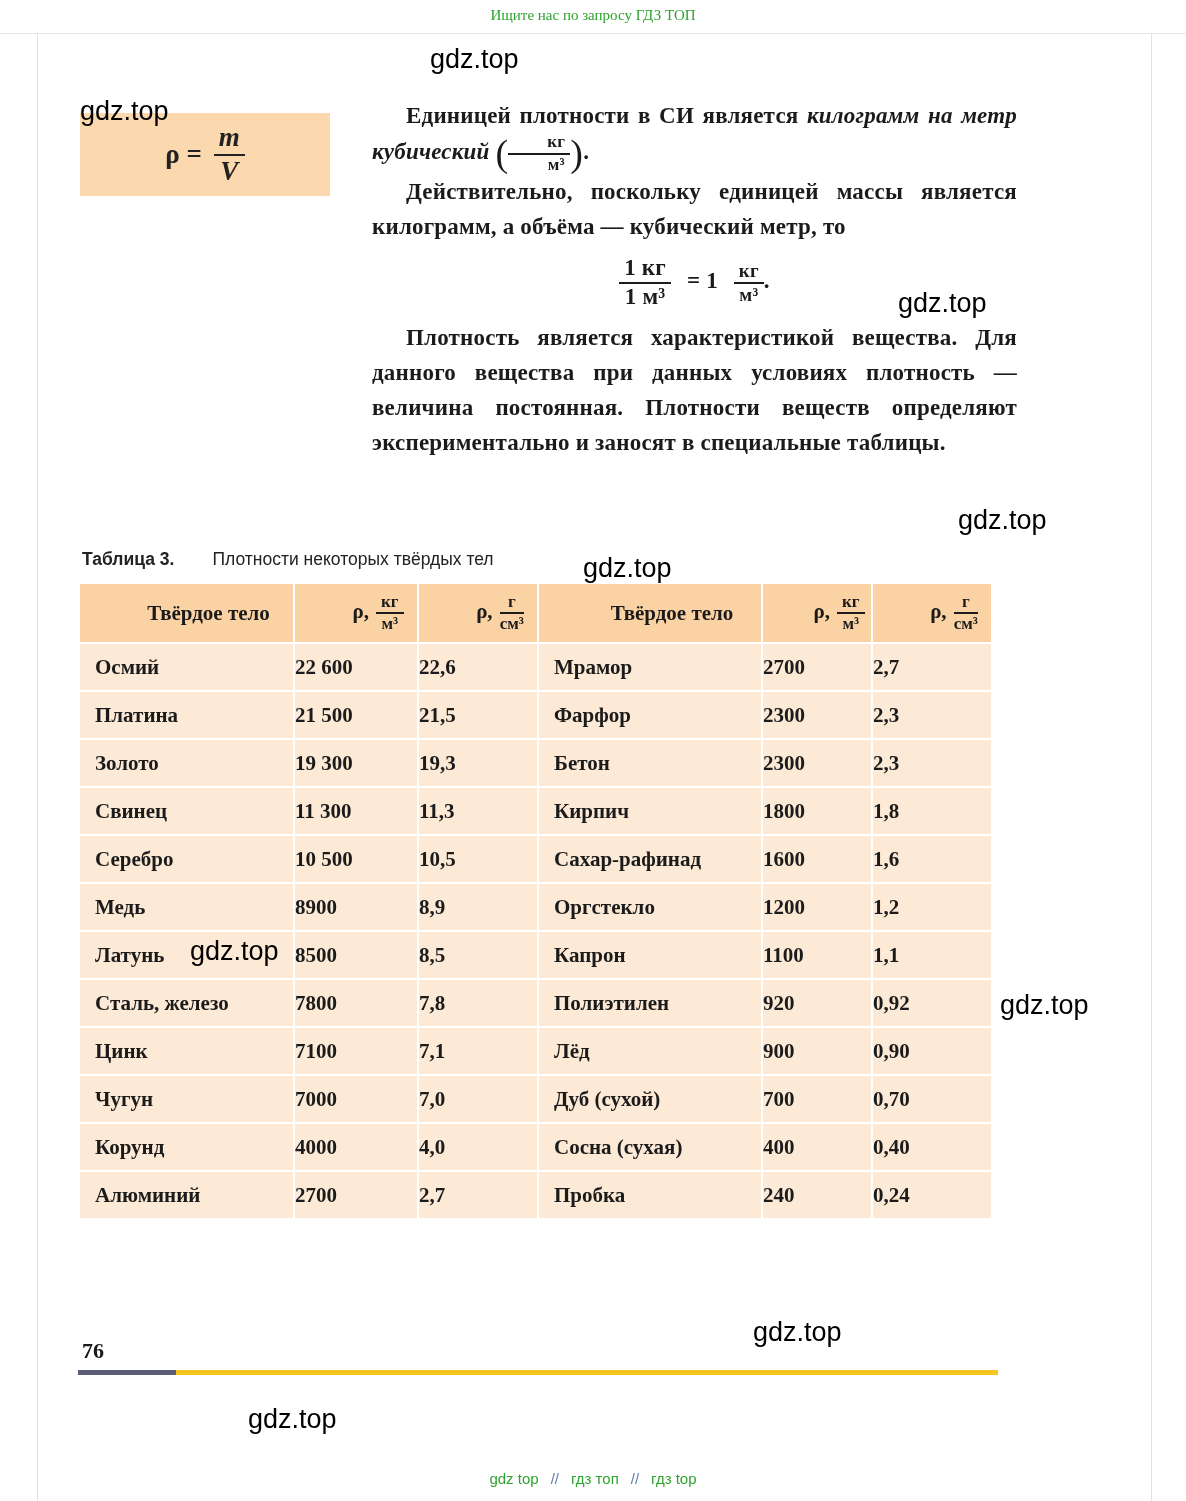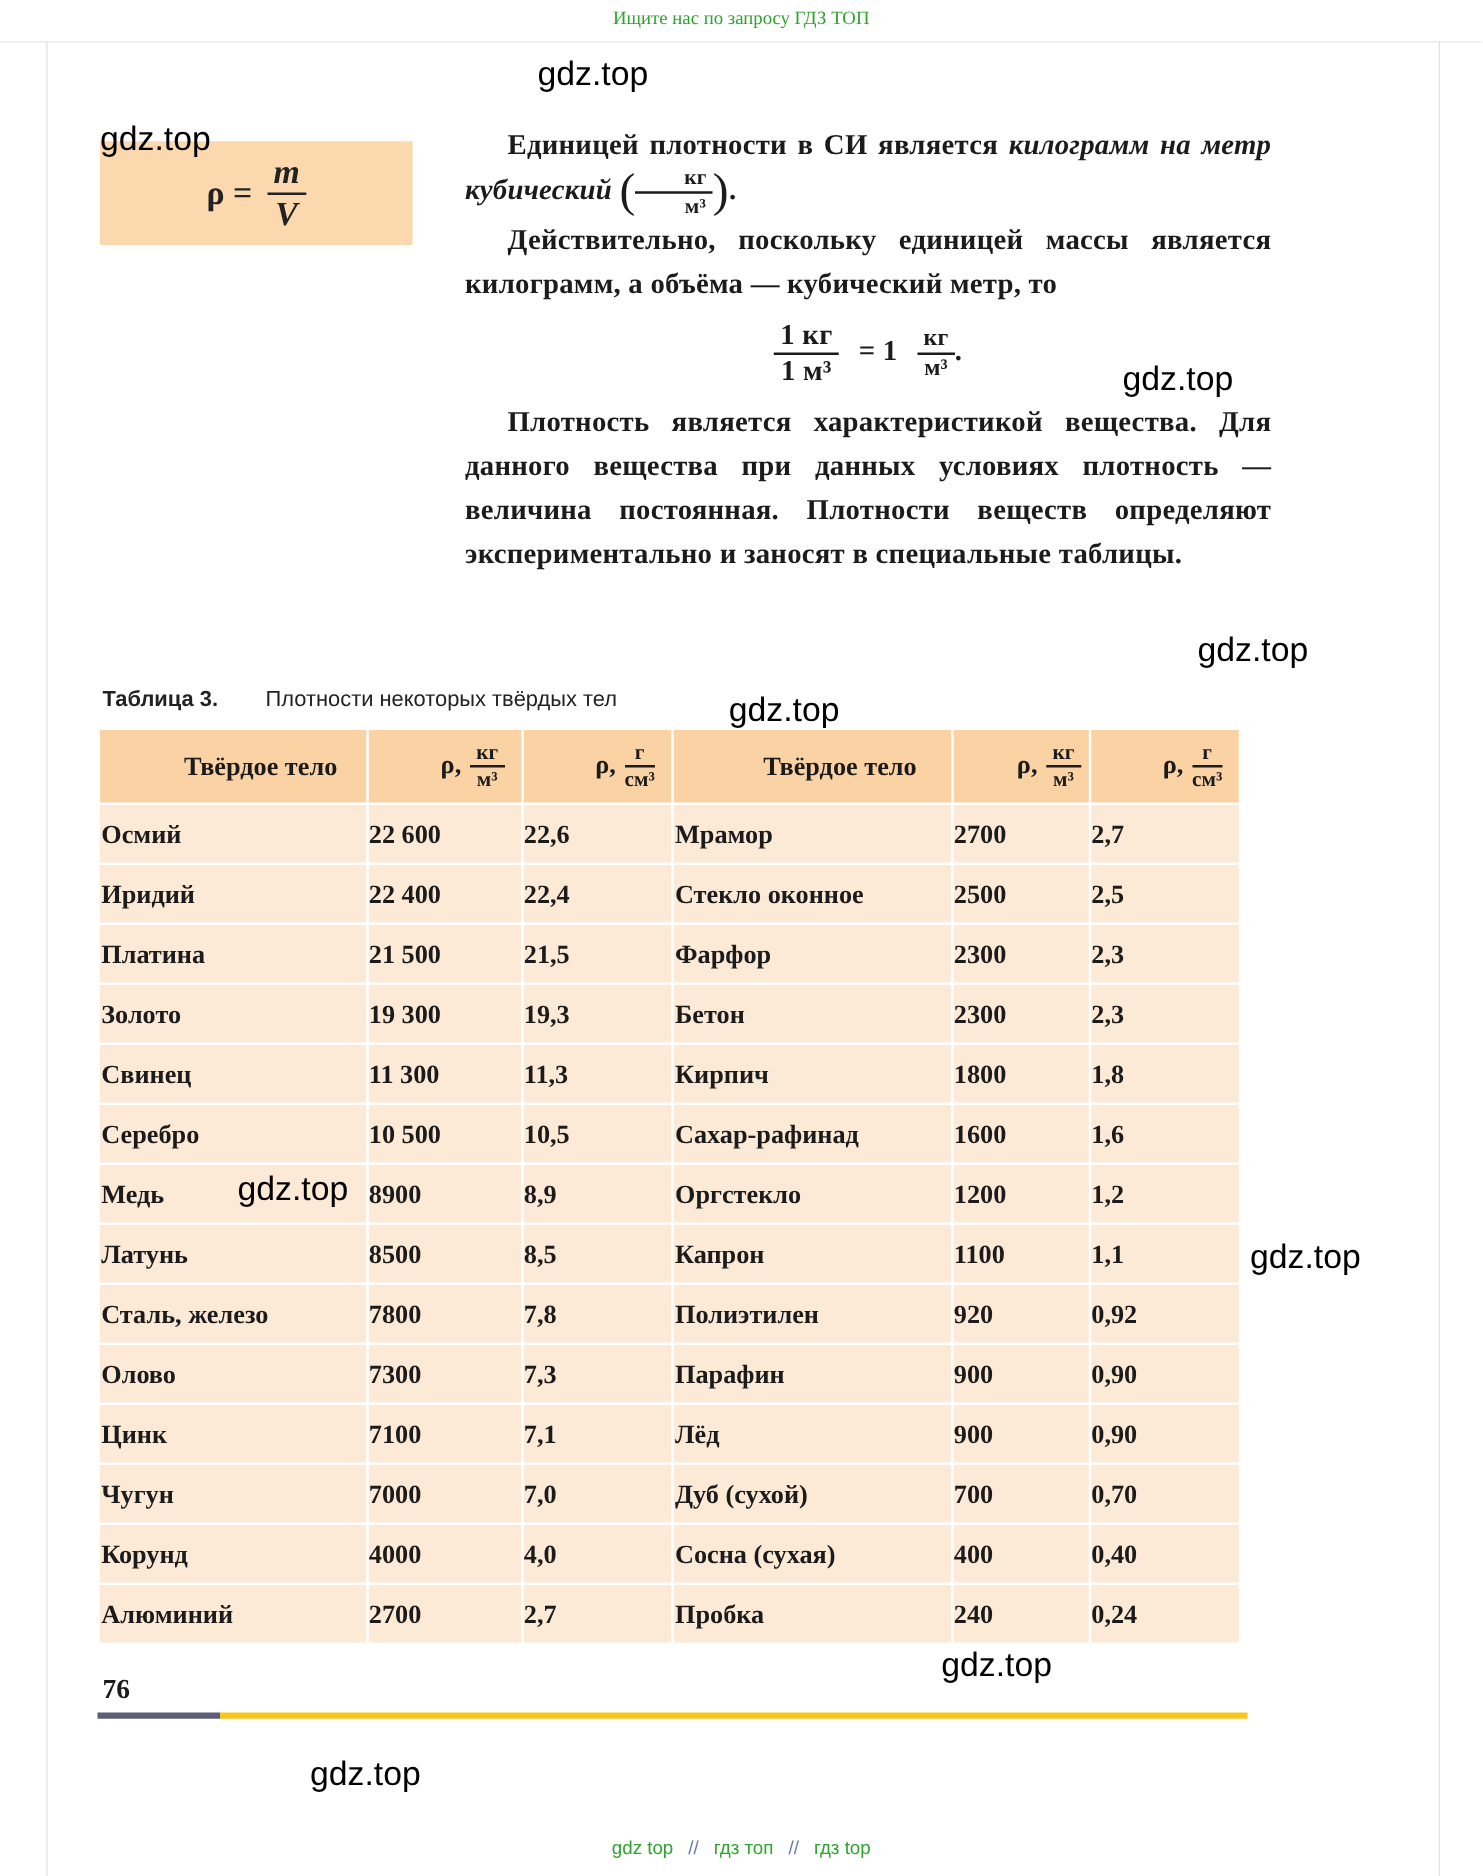--- a/index.html
+++ b/index.html
@@ -66,21 +66,21 @@
     font-family:"Liberation Serif", serif; font-weight:bold; color:#1b1b1b;
   }
   table.density th {
     background:var(--peach-head,#fad2a4); height:58px;
     font-size:21px; text-align:center; vertical-align:middle;padding-left:44px;
   }
   table.density td {
     background:var(--peach-row,#fce9d6); height:46px;
     font-size:21px; vertical-align:middle;
   }
-  td.cell-material { text-align:left; padding-left:1px; }
+  td.cell-material { text-align:left; padding-left:15px; }
   td.cell-number { text-align:left; }
   .hfrac { font-size:17px; margin-left:7px; }
   .hfrac .top { border-bottom-width:2px; }
 
   .pageno { position:absolute; left:82px; top:1338px; font-size:22px; font-weight:bold; }
   .rule { position:absolute; left:78px; top:1370px; width:920px; height:5px; display:flex; }
   .rule .dark { width:98px; background:var(--rule-dark,#5d5d78); }
   .rule .yellow { flex:1; background:var(--rule-yellow,#f7c51e); }
 
   .footer {
@@ -168,28 +168,20 @@
     <tbody>
         <tr>
           <td class="cell-material">Осмий</td>
           <td class="cell-number">22 600</td>
           <td class="cell-number">22,6</td>
           <td class="cell-material">Мрамор</td>
           <td class="cell-number">2700</td>
           <td class="cell-number">2,7</td>
         </tr>
         <tr>
-          <td class="cell-material">Иридий</td>
-          <td class="cell-number">22 400</td>
-          <td class="cell-number">22,4</td>
-          <td class="cell-material">Стекло оконное</td>
-          <td class="cell-number">2500</td>
-          <td class="cell-number">2,5</td>
-        </tr>
-        <tr>
           <td class="cell-material">Платина</td>
           <td class="cell-number">21 500</td>
           <td class="cell-number">21,5</td>
           <td class="cell-material">Фарфор</td>
           <td class="cell-number">2300</td>
           <td class="cell-number">2,3</td>
         </tr>
         <tr>
           <td class="cell-material">Золото</td>
           <td class="cell-number">19 300</td>
@@ -232,28 +224,20 @@
         </tr>
         <tr>
           <td class="cell-material">Сталь, железо</td>
           <td class="cell-number">7800</td>
           <td class="cell-number">7,8</td>
           <td class="cell-material">Полиэтилен</td>
           <td class="cell-number">920</td>
           <td class="cell-number">0,92</td>
         </tr>
         <tr>
-          <td class="cell-material">Олово</td>
-          <td class="cell-number">7300</td>
-          <td class="cell-number">7,3</td>
-          <td class="cell-material">Парафин</td>
-          <td class="cell-number">900</td>
-          <td class="cell-number">0,90</td>
-        </tr>
-        <tr>
           <td class="cell-material">Цинк</td>
           <td class="cell-number">7100</td>
           <td class="cell-number">7,1</td>
           <td class="cell-material">Лёд</td>
           <td class="cell-number">900</td>
           <td class="cell-number">0,90</td>
         </tr>
         <tr>
           <td class="cell-material">Чугун</td>
           <td class="cell-number">7000</td>

